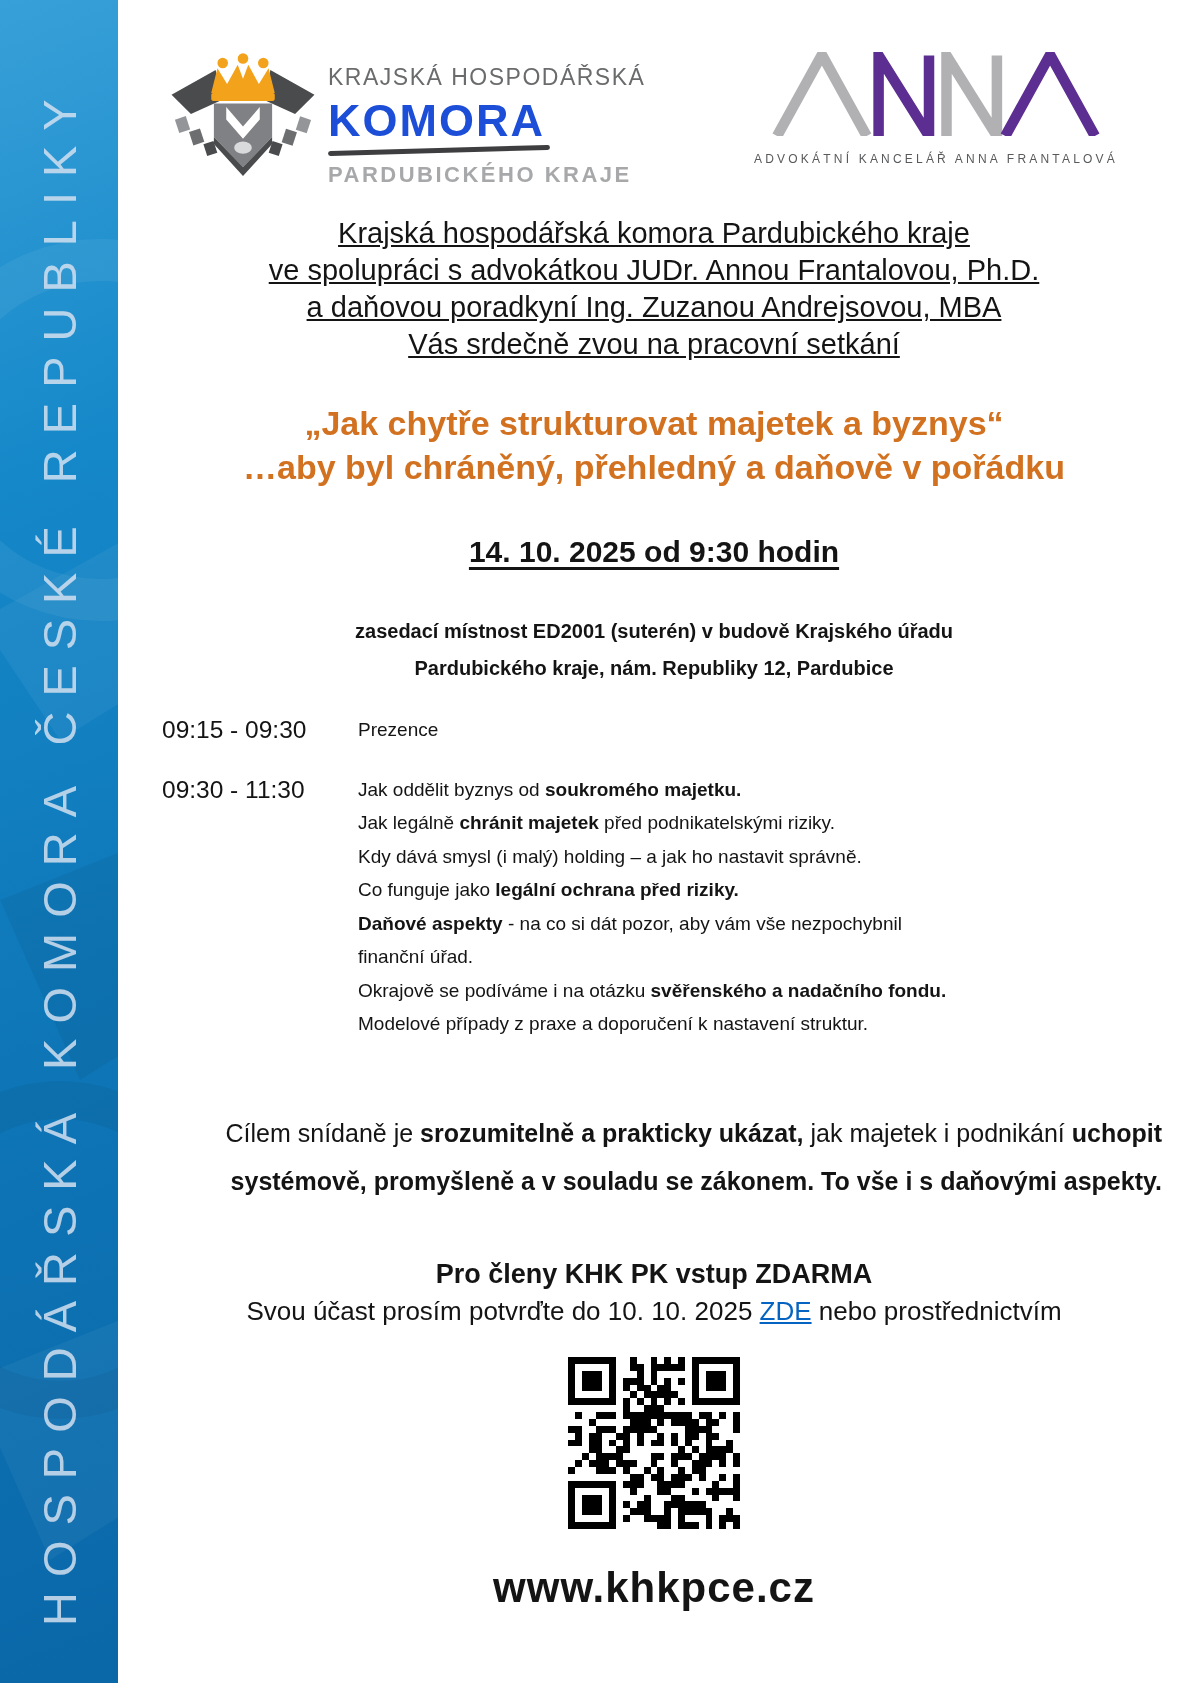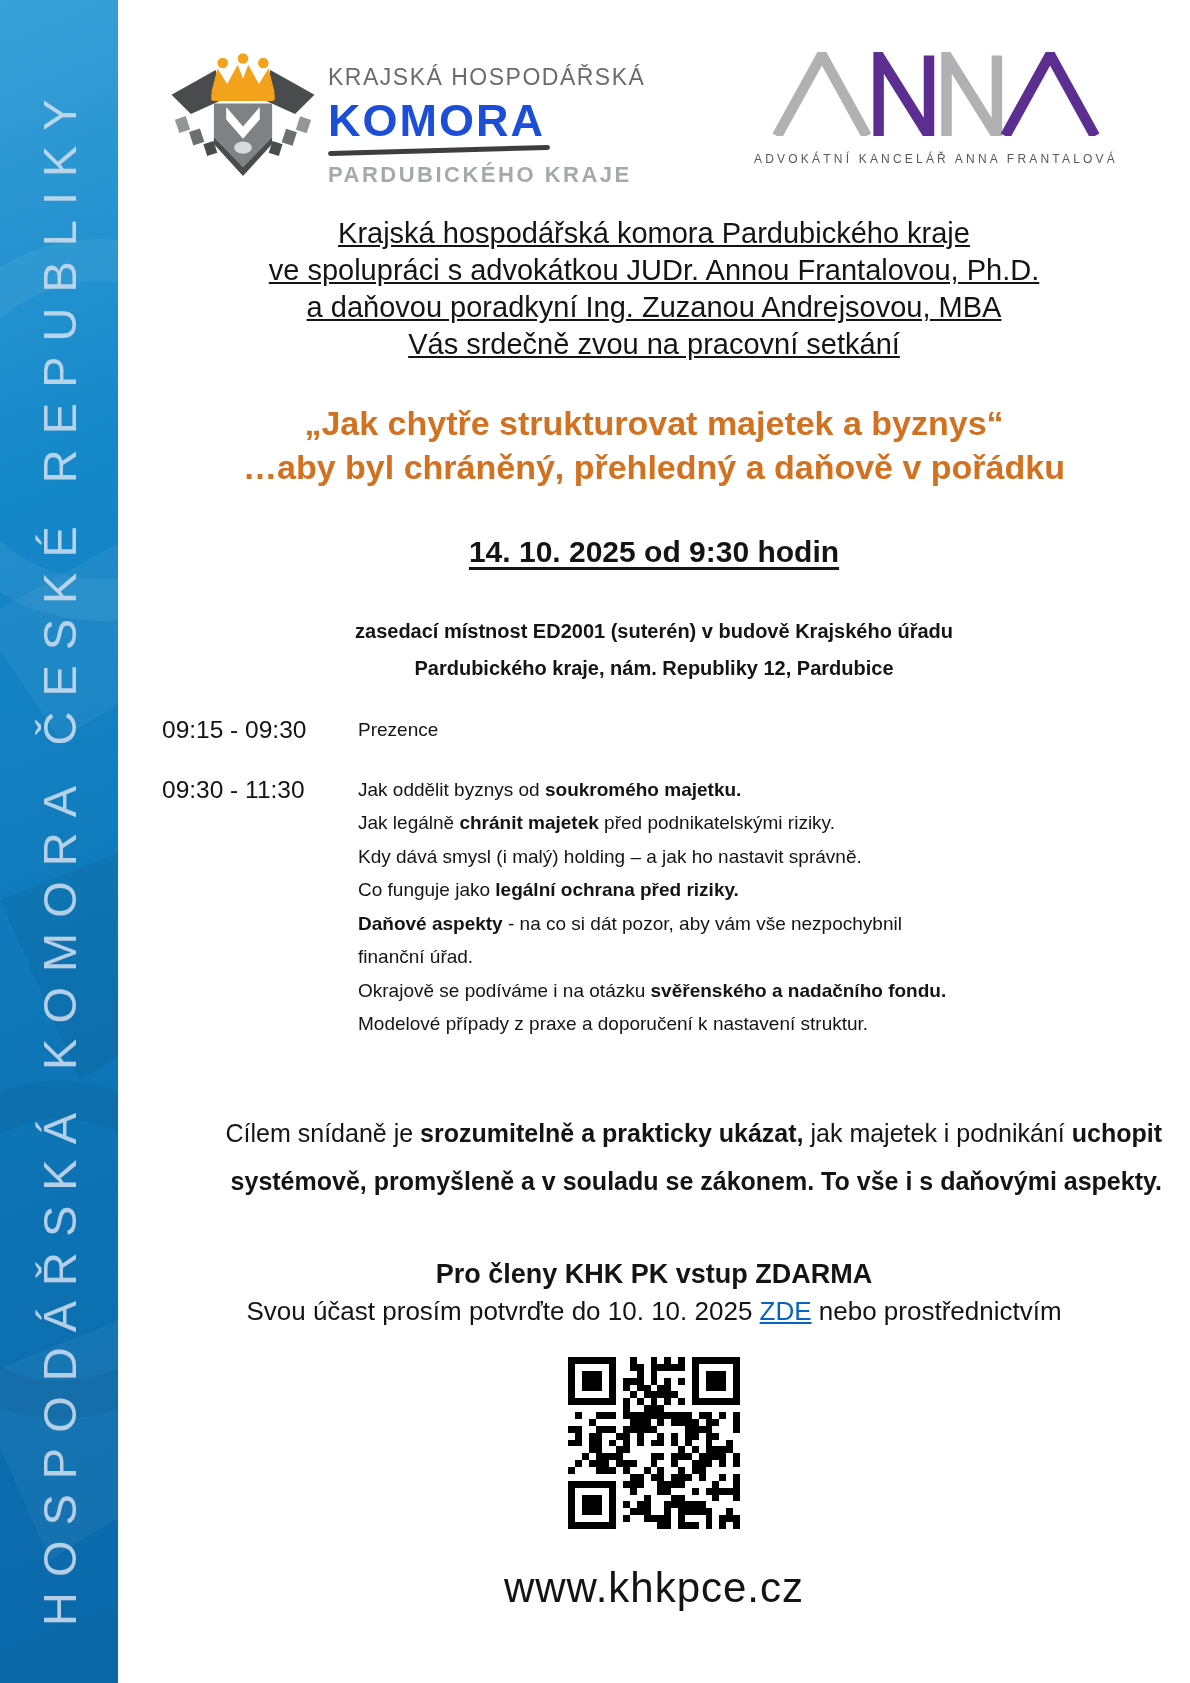--- a/index.html
+++ b/index.html
@@ -58,21 +58,21 @@
   .agenda-time { width:196px; flex:none; font-size:24.5px; line-height:33.5px; }
   .agenda-desc { font-size:19px; line-height:33.5px; }
 
   .summary { margin-top:68px; font-size:25px; line-height:48px; padding:0 28px;text-align:right; }
 
   .free-entry { margin-top:54px; font-size:27px; font-weight:bold; }
   .confirm { margin-top:6px; font-size:26px; }
   .link { color:#0563C1; text-decoration:underline; cursor:pointer; }
 
   .qr-wrap { margin-top:30px; }
-  .site { margin-top:31px; font-size:42px; font-weight:normal; letter-spacing:1px; }
+  .site { margin-top:31px; font-size:42px; font-weight:bold; letter-spacing:1px; }
 
   b, .seg-b { font-weight:bold; }
 </style>
 </head>
 <body>
 
 <div class="sideband">
   <svg class="watermark" width="320" height="1683" viewBox="0 0 320 1683">
     <circle cx="160" cy="430" r="170" fill="none" stroke="rgba(255,255,255,0.06)" stroke-width="42"></circle>
     <path d="M40,620 L220,520 L250,660 L120,740 Z" fill="rgba(255,255,255,0.05)"></path>

